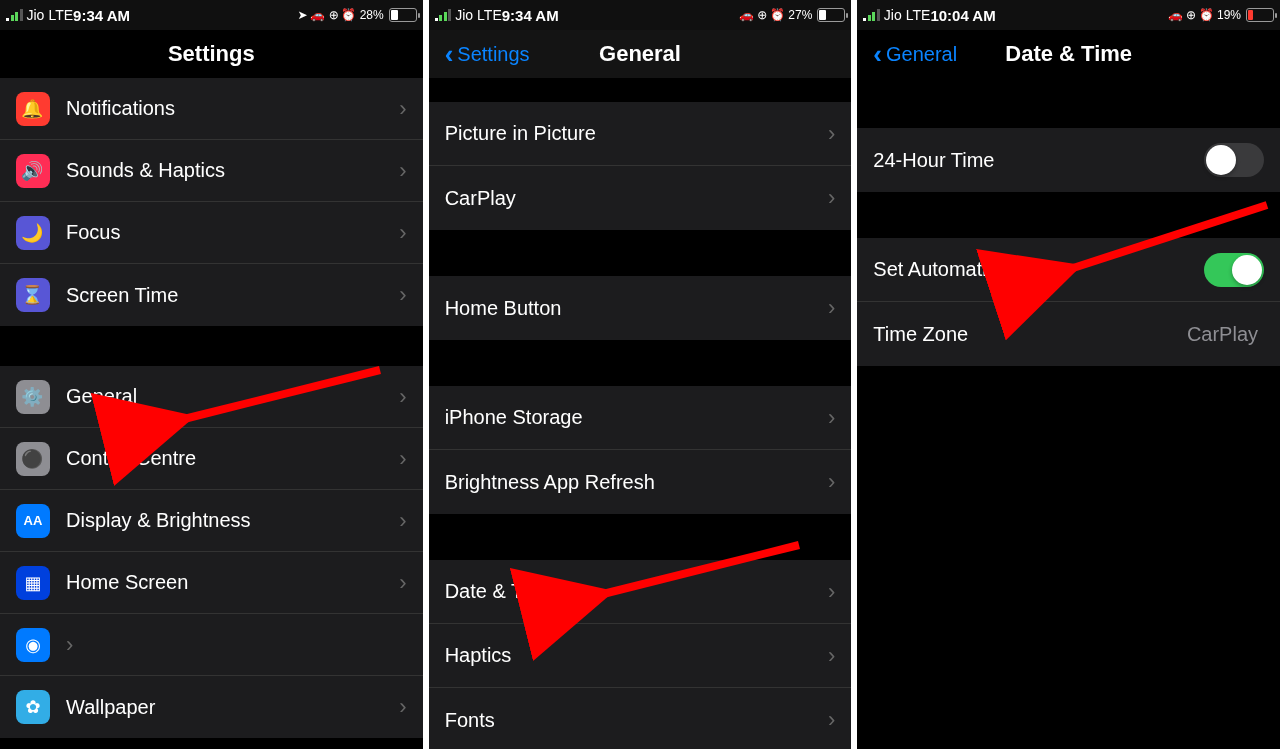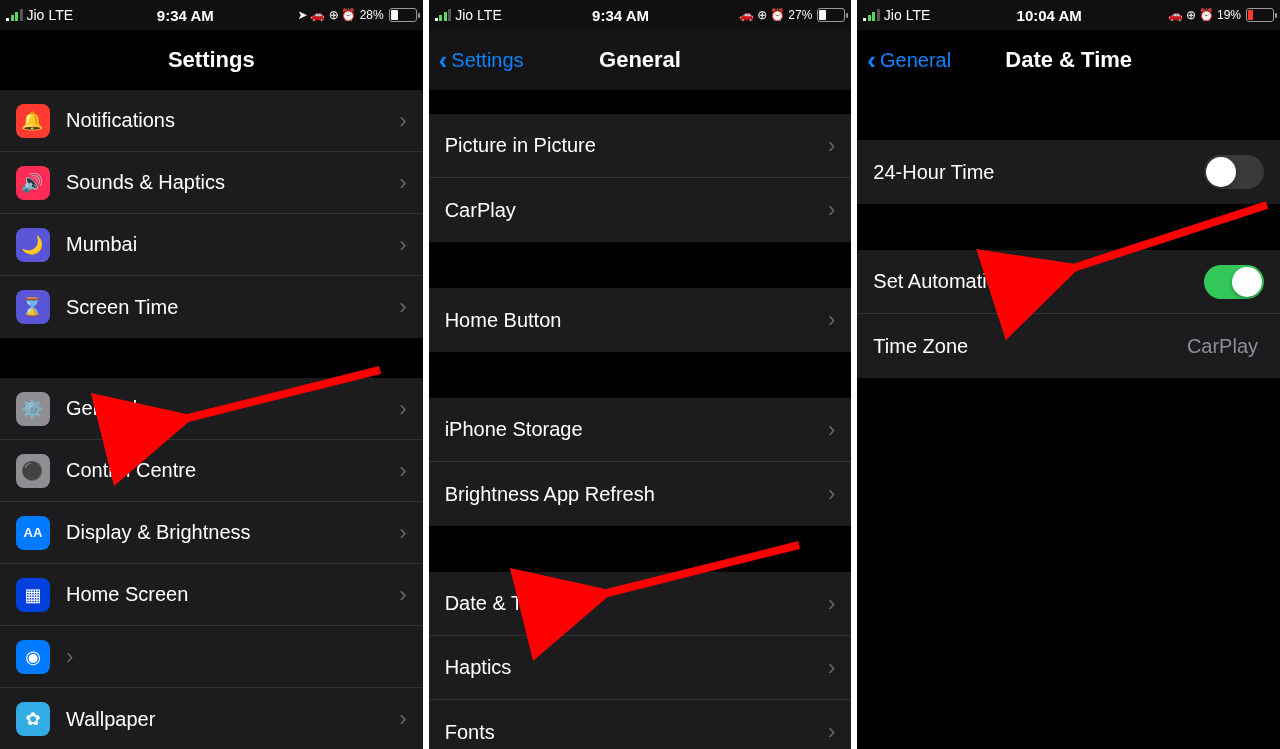--- a/index.html
+++ b/index.html
@@ -24,21 +24,21 @@
   
   .status-bar {
     height: 30px;
     display: flex;
     align-items: center;
     padding: 0 6px;
     font-size: 14px;
     background: #101010;
   }
   .sb-left { display:flex; align-items:center; gap:4px; }
-  .sb-center { flex: 1; text-align:center; font-weight:600; font-size:15px;}
+  .sb-center { flex: 1; text-align:left; font-weight:600; font-size:15px;}
   .sb-right { display:flex; align-items:center; gap:3px; font-size:12px;}
   .signal {
     display:flex; align-items:flex-end; gap:1.5px; height:12px;
   }
   .signal span {
     width:3px; background:#fff; display:block;
   }
   .signal .b1{height:3px}
   .signal .b2{height:6px; background:#5bd75b;}
   .signal .b3{height:9px; background:#5bd75b;}
@@ -51,24 +51,24 @@
     content:""; position:absolute; right:-4px; top:4px; width:2px; height:5px; background:#999; border-radius:1px;
   }
   .battery .level{
     position:absolute; left:1px; top:1px; bottom:1px; background:#fff; border-radius:1px;
   }
   .battery.low .level { background:#ff3b30; }
   .sb-right .glyph { font-size:12px; }
 
   
   .nav {
-    height: 60px;
+    height: 48px;
     display:flex;
     align-items:center;
-    padding: 0 10px;
+    padding: 0 16px;
     background: #141414;
     position:relative;
   }
   .nav.title-only { justify-content:center; background:#000}
   .nav-title {
     font-size: 22px;
     font-weight: 700;
     color:#fff;
     position:absolute;
     left:0; right:0;
@@ -171,21 +171,21 @@
         <div class="label">Notifications</div>
         <div class="chev">›</div>
       </div>
       <div class="cell">
         <div class="icon bg-pink">🔊</div>
         <div class="label">Sounds &amp; Haptics</div>
         <div class="chev">›</div>
       </div>
       <div class="cell">
         <div class="icon bg-purple">🌙</div>
-        <div class="label">Mumbai</div>
+        <div class="label">Focus</div>
         <div class="chev">›</div>
       </div>
       <div class="cell">
         <div class="icon bg-purple">⌛</div>
         <div class="label">Screen Time</div>
         <div class="chev">›</div>
       </div>
     </div>
 
     <div class="group" style="margin-top:40px">

